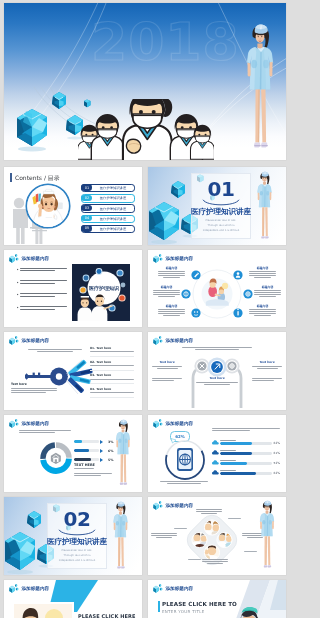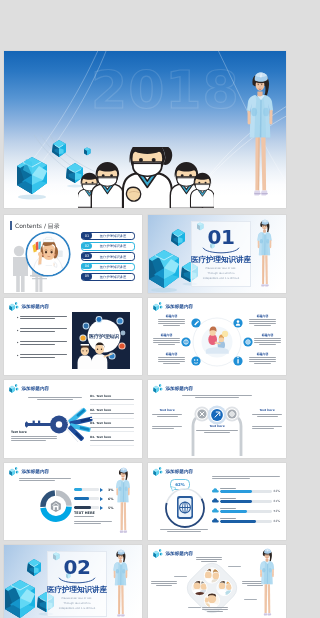--- a/index.html
+++ b/index.html
@@ -1,17 +1,17 @@
 <!DOCTYPE html>
 <html><head>
 <meta charset="utf-8">
 <style>
   html,body{margin:0;padding:0;}
   body{width:290px;height:618px;background:#dedede;font-family:"Liberation Sans",sans-serif;overflow:hidden;}
-  .deck{position:relative;width:290px;height:496px;margin-top:48px;}
+  .deck{position:relative;width:290px;height:496px;}
   .slide{position:absolute;background:#fff;overflow:hidden;box-shadow:0 0 0 0.5px rgba(0,0,0,.05);}
 
   
   #cover{left:4px;top:3px;width:282px;height:157px;}
   .cover-bg{position:absolute;inset:0;background:linear-gradient(180deg,#1465b6 0%,#2a77c3 13%,#5795d3 30%,#8db3df 45%,#bdd1e9 58%,#dae5f1 68%,#eef3f9 77%,#fbfcfe 85%,#ffffff 92%);}
   .cover-sw{position:absolute;inset:0;}
   .cover-year{position:absolute;left:87px;top:13px;font-size:52px;font-weight:700;letter-spacing:1px;color:transparent;-webkit-text-stroke:1.2px rgba(255,255,255,.13);font-family:"DejaVu Sans",sans-serif;line-height:1;}
   .ribbon{position:absolute;left:96px;top:53px;width:88px;height:12px;background:#1b4a8e;border-radius:6px;display:flex;align-items:center;justify-content:center;}
   .ribbon span{color:#e8eef7;font-size:6.4px;letter-spacing:1.1px;font-family:"DejaVu Sans",sans-serif;}
   .cover-title{position:absolute;left:49px;top:65px;font-size:18.2px;font-weight:700;color:#10356f;letter-spacing:.4px;font-family:"DejaVu Sans",sans-serif;text-shadow:0 .7px 0 rgba(255,255,255,.45);}

